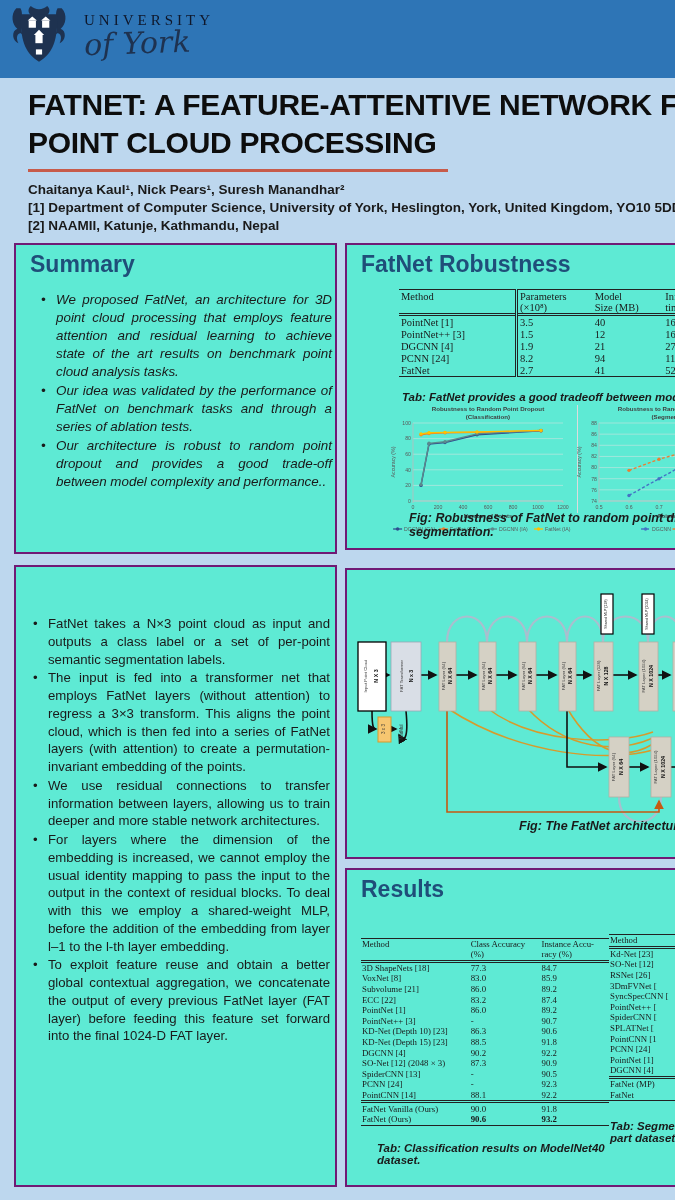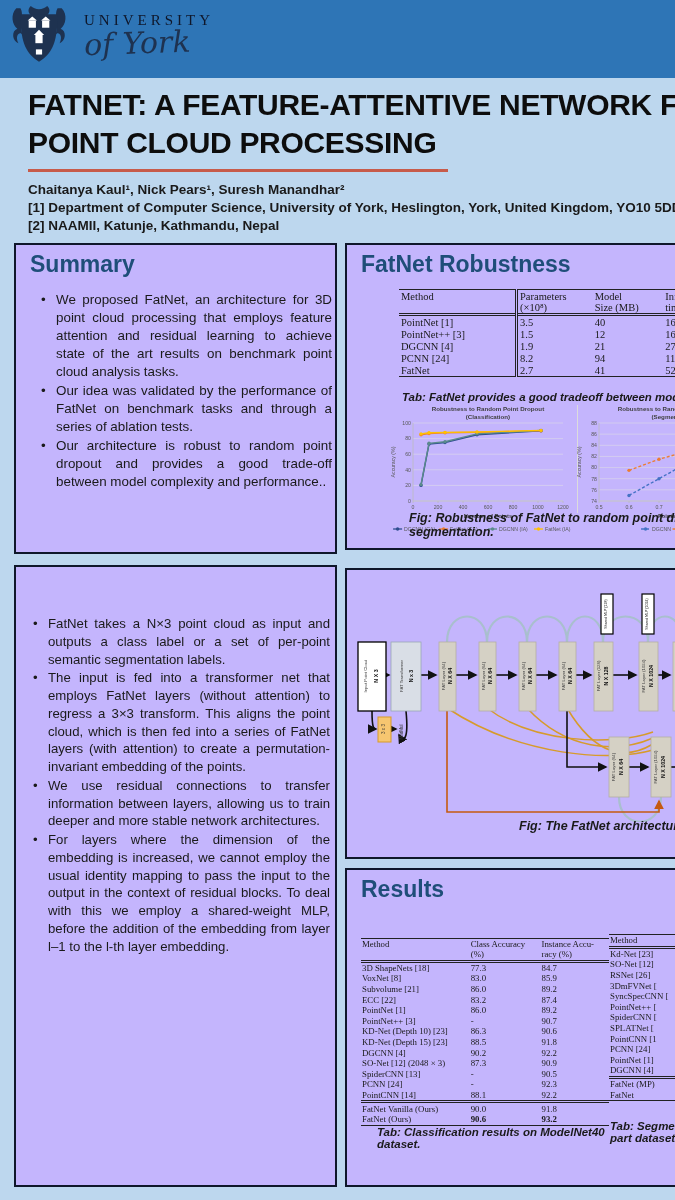--- a/index.html
+++ b/index.html
@@ -9,26 +9,26 @@
   .band{position:absolute;left:0;top:0;width:675px;height:78px;background:#2E75B6;}
   .logo{position:absolute;left:8px;top:4px;display:flex;align-items:flex-start;}
   .logo-text{margin-left:14px;color:#1E3250;}
   .uni-line{font-family:"Liberation Serif",serif;font-size:15px;letter-spacing:4px;margin-top:8px;color:#0f172a;}
   .york-line{font-family:"DejaVu Serif",serif;font-style:italic;font-size:30px;line-height:0.9;color:#1E3250;transform:rotate(-2deg);}
   
   .title-line{position:absolute;left:28px;width:1000px;font-size:30px;font-weight:700;color:#0d0d0d;white-space:nowrap;letter-spacing:-0.3px;}
   .divider{position:absolute;left:28px;top:169px;width:420px;height:3px;background:#C75B4A;}
   .auth{position:absolute;left:28px;width:660px;font-size:13.5px;font-weight:700;line-height:1.3;white-space:nowrap;}
   
-  .panel{position:absolute;background:#c4b5fd;border:2px solid #0f172a;}
+  .panel{position:absolute;background:#5eead4;border:2px solid #701a75;}
   .sechead{position:absolute;left:14px;top:6px;font-size:23px;font-weight:700;color:#1F4E79;}
   .bullets{position:absolute;margin:0;list-style:none;text-align:justify;}
   .bullets li{position:relative;margin:0 0 1px 0;}
   .bullets li::before{content:"\2022";position:absolute;left:-15px;top:0;}
-  #summary .bullets{left:40px;top:46px;width:276px;font-size:13.4px;line-height:1.345;padding:0;}
+  #summary .bullets{left:40px;top:46px;width:276px;font-size:13.4px;line-height:1.345;padding:0;font-style:italic;}
   #archdetails .bullets{left:32px;top:48px;width:282px;font-size:13.2px;line-height:1.345;padding:0;}
   
   table.acad{border-collapse:collapse;font-family:"Liberation Serif",serif;}
   table.acad th{font-weight:normal;text-align:left;white-space:pre-line;vertical-align:top;}
   table.acad thead tr{border-top:1.5px solid #222;border-bottom:3px double #222;}
   table.acad{border-bottom:1.5px solid #222;}
   table.acad td{vertical-align:top;}
   
   #rob-table{position:absolute;left:52px;top:44px;font-size:10.5px;width:330px;}
   #rob-table th,#rob-table td{padding:0.5px 6px 0.5px 2px;}
@@ -274,20 +274,21 @@
       </svg>
     <div class="figcap" style="left:62px;top:266px;width:520px;">Fig: Robustness of FatNet to random point dropout for point cloud classification and segmentation.</div>
   </div>
 
   <div id="archdetails" class="panel" style="left:14px;top:565px;width:319px;height:618px;">
     <ul class="bullets">
         <li>FatNet takes a N×3 point cloud as input and outputs a class label or a set of per-point semantic segmentation labels.</li>
         <li>The input is fed into a transformer net that employs FatNet layers (without attention) to regress a 3×3 transform. This aligns the point cloud, which is then fed into a series of FatNet layers (with attention) to create a permutation-invariant embedding of the points.</li>
         <li>We use residual connections to transfer information between layers, allowing us to train deeper and more stable network architectures.</li>
         <li>For layers where the dimension of the embedding is increased, we cannot employ the usual identity mapping to pass the input to the output in the context of residual blocks. To deal with this we employ a shared-weight MLP, before the addition of the embedding from layer l–1 to the l-th layer embedding.</li>
+        <li>To exploit feature reuse and obtain a better global contextual aggregation, we concatenate the output of every previous FatNet layer (FAT layer) before feeding this feature set forward into the final 1024-D FAT layer.</li>
       </ul>
   </div>
 
   <div id="diagrambox" class="panel" style="left:345px;top:568px;width:580px;height:287px;">
     <svg width="560" height="250" viewBox="0 0 560 250" style="position:absolute;left:4px;top:2px;">
       <defs>
         <marker id="ah" markerWidth="6" markerHeight="6" refX="5" refY="3" orient="auto">
             <path d="M0,0L6,3L0,6z" fill="#111"></path>
           </marker>
         <marker id="ahO" markerWidth="6" markerHeight="6" refX="5" refY="3" orient="auto">
@@ -517,17 +518,17 @@
             <td>DGCNN [4]</td>
           </tr>
           <tr>
             <td>FatNet (MP)</td>
           </tr>
           <tr>
             <td>FatNet</td>
           </tr>
         </tbody>
       </table>
-    <div class="tabcap" style="left:30px;top:256px;width:235px;">Tab: Classification results on ModelNet40 dataset.</div>
+    <div class="tabcap" style="left:30px;top:272px;width:235px;">Tab: Classification results on ModelNet40 dataset.</div>
     <div class="tabcap" style="left:263px;top:250px;width:220px;">Tab: Segmentation results on ShapeNet part dataset.</div>
   </div>
 
 </div>
 
 </body></html>

